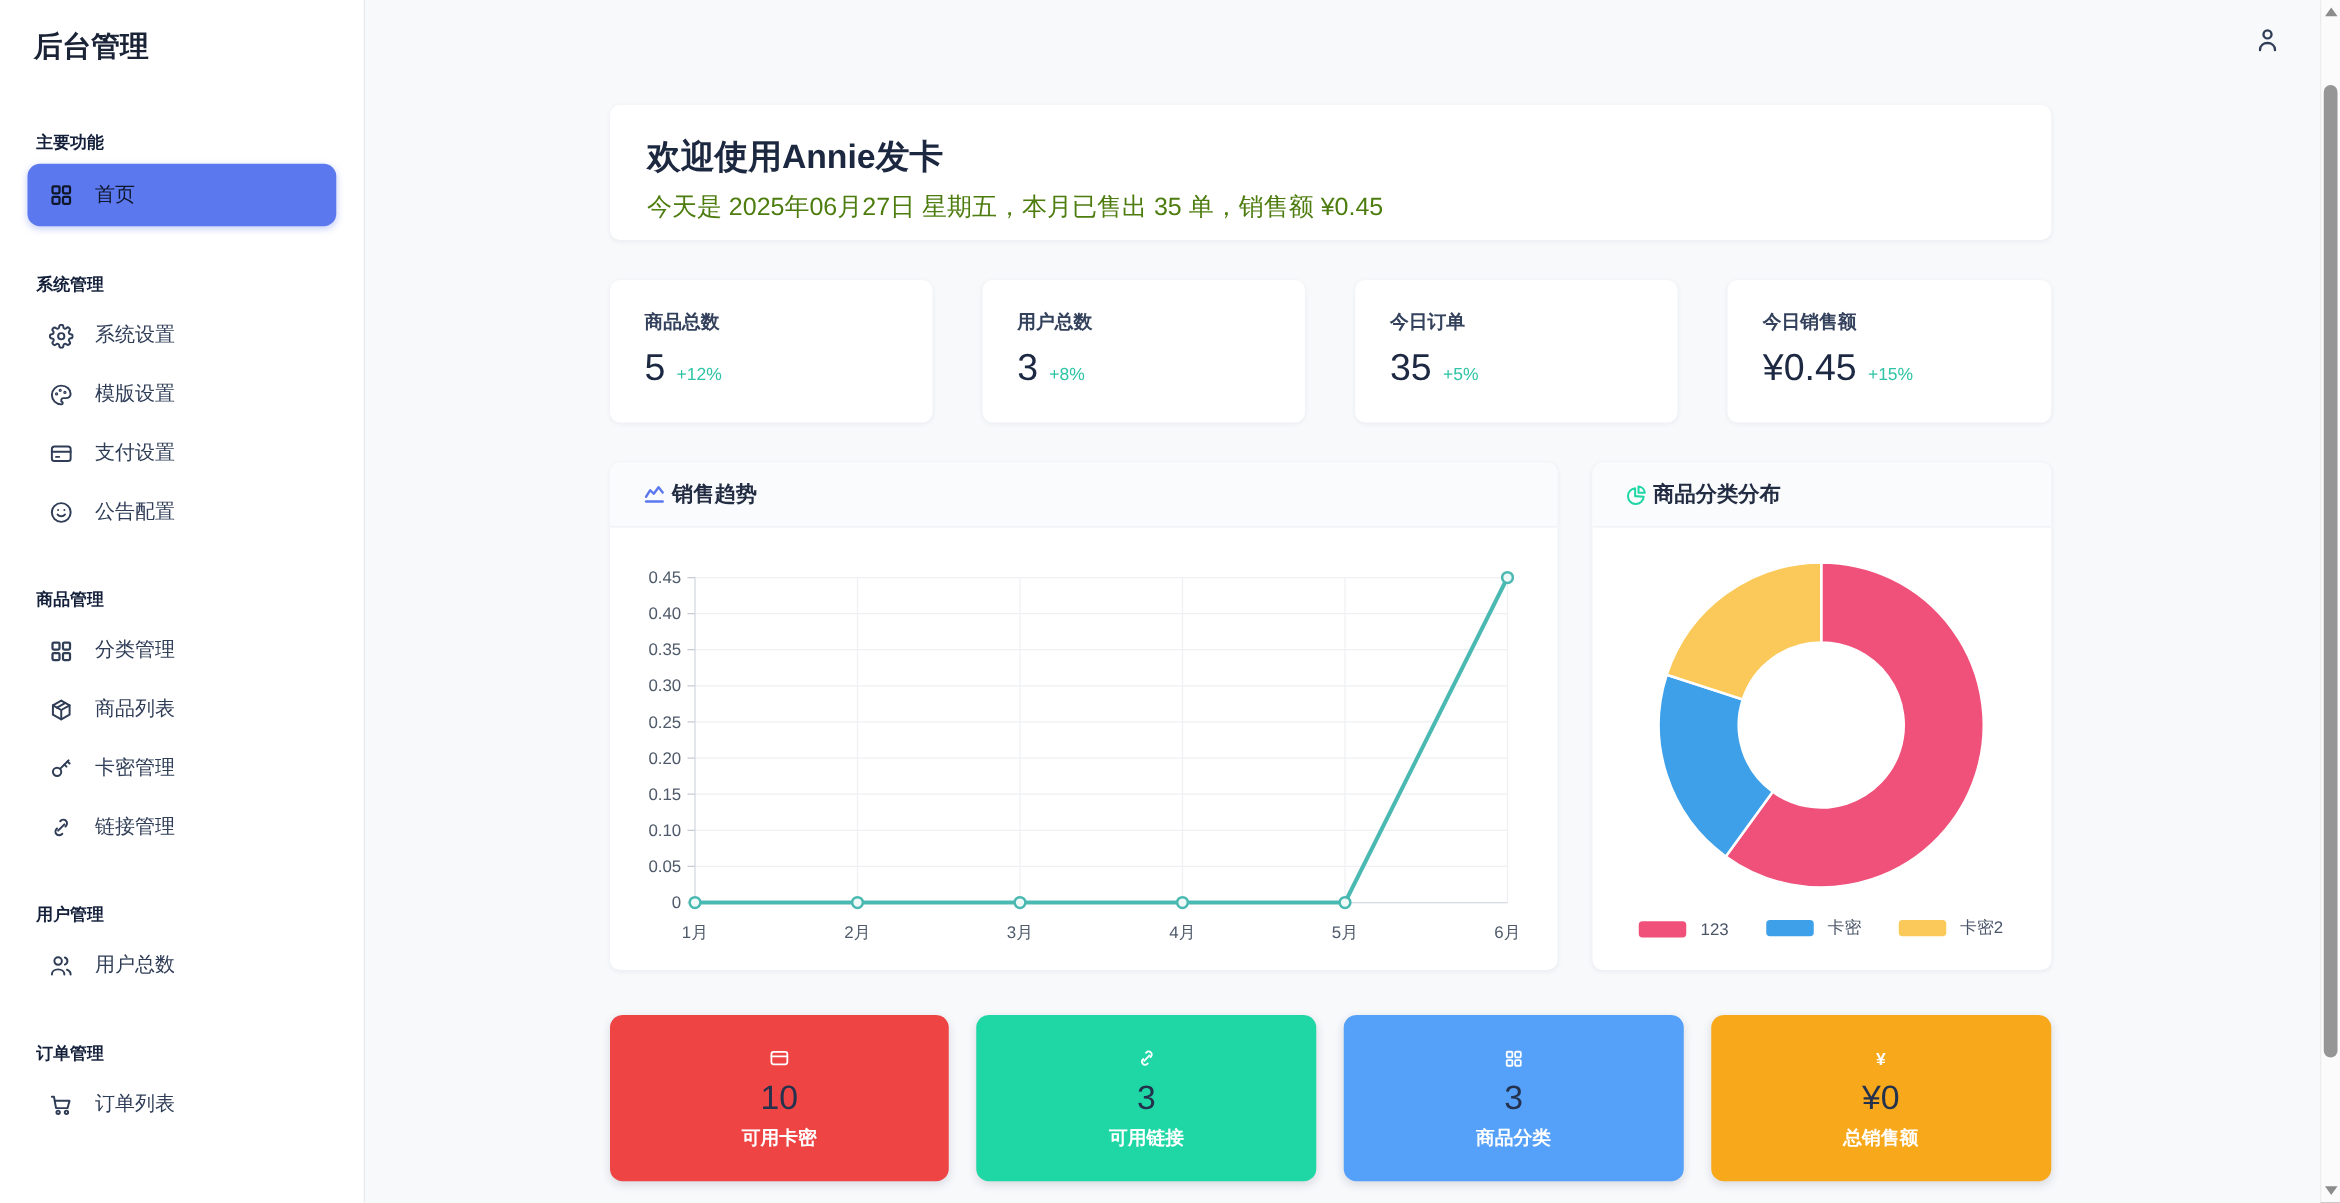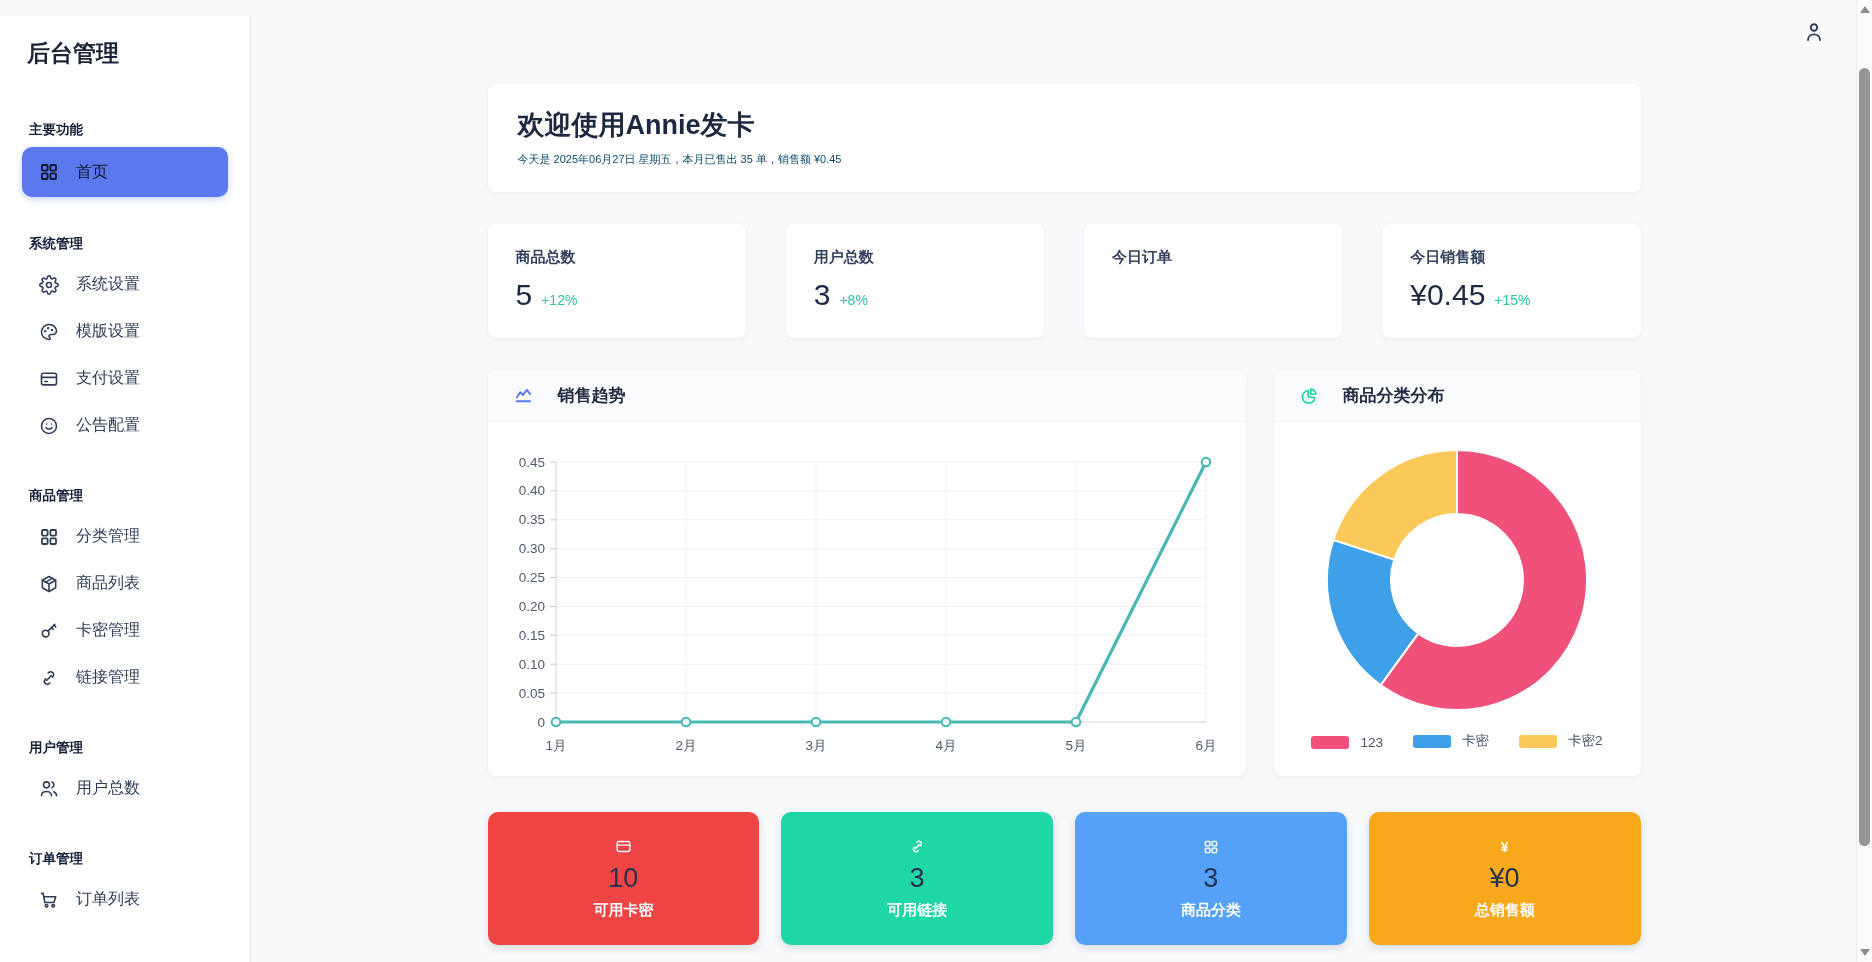--- a/index.html
+++ b/index.html
@@ -4,56 +4,56 @@
 <title>后台管理</title>
 <style>
   * { margin:0; padding:0; box-sizing:border-box; }
   html,body { width:1872px; height:962px; overflow:hidden; }
   body {
     font-family:"Liberation Sans","DejaVu Sans",sans-serif;
     background:#f8f9fb; color:#1d2942; position:relative;
   }
   
   .sidebar {
-    position:fixed; left:0; top:16px; bottom:0; width:251px; background:#ffffff;
+    position:fixed; left:0; top:0; bottom:0; width:292px; background:#ffffff;
     border-right:1px solid #e8eaef; padding:22px 22px 0; z-index:5;
   }
   .sidebar-title { font-size:23px; font-weight:700; color:#1b2437; padding-left:5px; }
   .nav-section-label { margin:38px 0 8px 7px; font-size:13.5px; font-weight:700; color:#14203a; }
   .nav-section-label.first { margin-top:52px; }
   .nav-item {
     display:flex; align-items:center; gap:16px; height:47px; padding:0 16px;
     border-radius:10px; color:#2f3d57; font-size:16px; cursor:pointer; margin:0 0 0 0;
   }
   .nav-item .nav-icon { display:flex; width:22px; justify-content:center; flex:none; }
   .nav-item.active { background:#5b78ee; color:#0f172a; height:50px; margin:6px 0 2px; box-shadow:0 2px 6px rgba(91,120,238,.35); }
   
   .main { margin-left:268px; height:100%; padding-right:12px; }
   .topbar { height:64px; display:flex; justify-content:flex-end; align-items:center; padding-right:34px; }
   .user-btn { color:#2f3d57; cursor:pointer; display:flex; }
   .content { width:1153px; margin:0 auto; }
   .card { background:#fff; border-radius:8px; box-shadow:0 1px 4px rgba(25,35,65,.06); }
   
   .welcome-card { margin-top:20px; height:108px; padding:23px 30px; }
   .welcome-title { font-size:27px; font-weight:600; color:#1c2740; }
-  .welcome-sub { margin-top:9px; font-size:11px; color:#0c4a6e; }
+  .welcome-sub { margin-top:9px; font-size:20px; color:#4d7c0f; }
   
   .stats-row { display:flex; gap:40px; margin-top:32px; }
   .stat-card { flex:1; height:114px; padding:24px 28px; }
   .stat-label { font-size:15px; font-weight:700; color:#33415c; }
   .stat-value-row { margin-top:11px; display:flex; align-items:baseline; gap:9px; }
   .stat-value { font-size:30px; font-weight:500; color:#1d2942; }
   .stat-change { font-size:14px; color:#2ec4a5; }
   
   .charts-row { display:flex; gap:28px; margin-top:32px; }
   .chart-card { height:406px; overflow:hidden; }
   .line-card { width:758px; }
   .pie-card { width:367px; }
   .chart-header {
-    height:52px; display:flex; align-items:center; gap:25px; padding:0 26px;
+    height:52px; display:flex; align-items:center; gap:5px; padding:0 26px;
     background:#fafbfc; border-bottom:1px solid #f0f1f4; font-size:17px; font-weight:700; color:#222c42;
   }
   .pie-body { display:flex; flex-direction:column; align-items:center; }
   .pie-legend { display:flex; gap:30px; align-items:flex-end; margin-top:8px; }
   .legend-item { display:flex; align-items:center; gap:11px; font-size:13.5px; color:#4a5568; cursor:pointer; }
   .legend-swatch { width:38px; height:13px; border-radius:3px; }
   
   .summary-row { display:flex; gap:22px; margin-top:36px; }
   .summary-card {
     flex:1; border-radius:10px; height:133px; display:flex; flex-direction:column;
@@ -230,20 +230,24 @@
       </div>
       <div class="card stat-card">
         <div class="stat-label">用户总数</div>
         <div class="stat-value-row">
           <span class="stat-value">3</span>
           <span class="stat-change">+8%</span>
         </div>
       </div>
       <div class="card stat-card">
         <div class="stat-label">今日订单</div>
+        <div class="stat-value-row">
+          <span class="stat-value">35</span>
+          <span class="stat-change">+5%</span>
+        </div>
       </div>
       <div class="card stat-card">
         <div class="stat-label">今日销售额</div>
         <div class="stat-value-row">
           <span class="stat-value">¥0.45</span>
           <span class="stat-change">+15%</span>
         </div>
       </div>
     </section>
 

